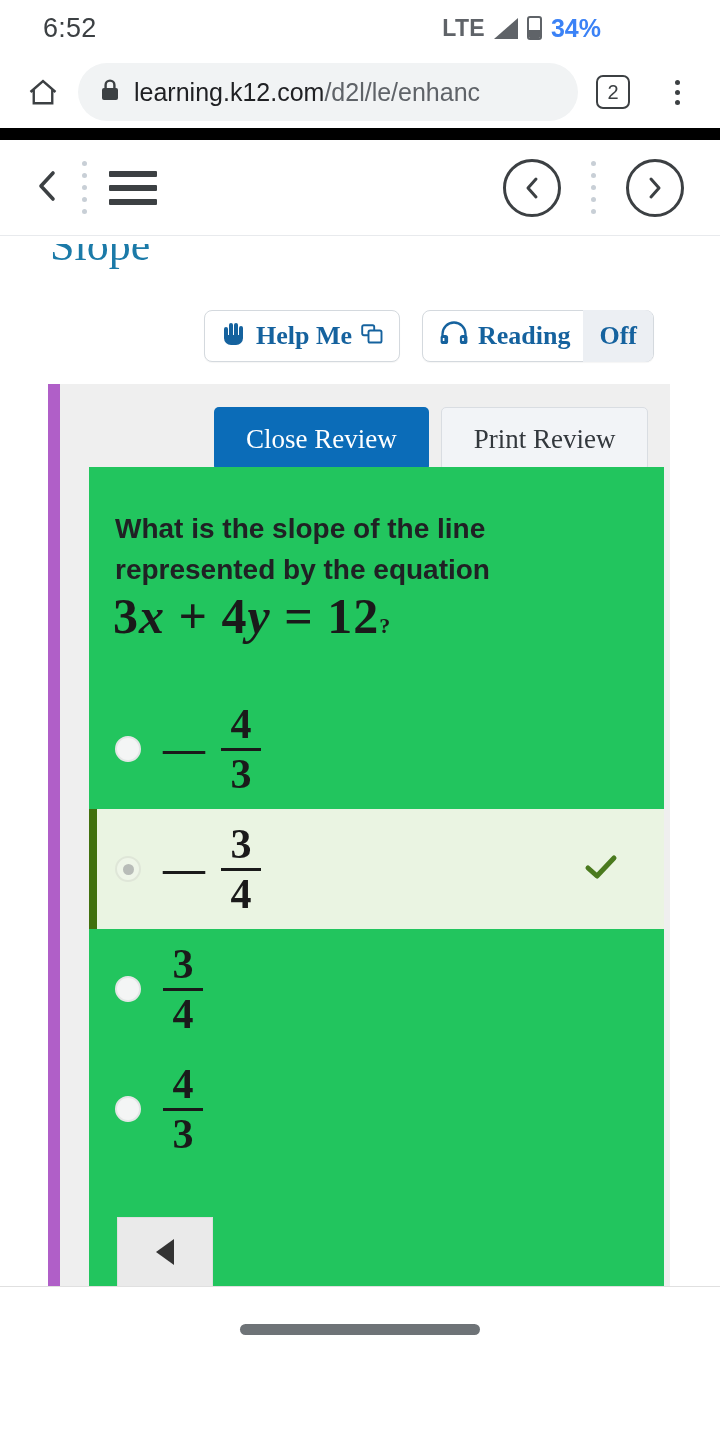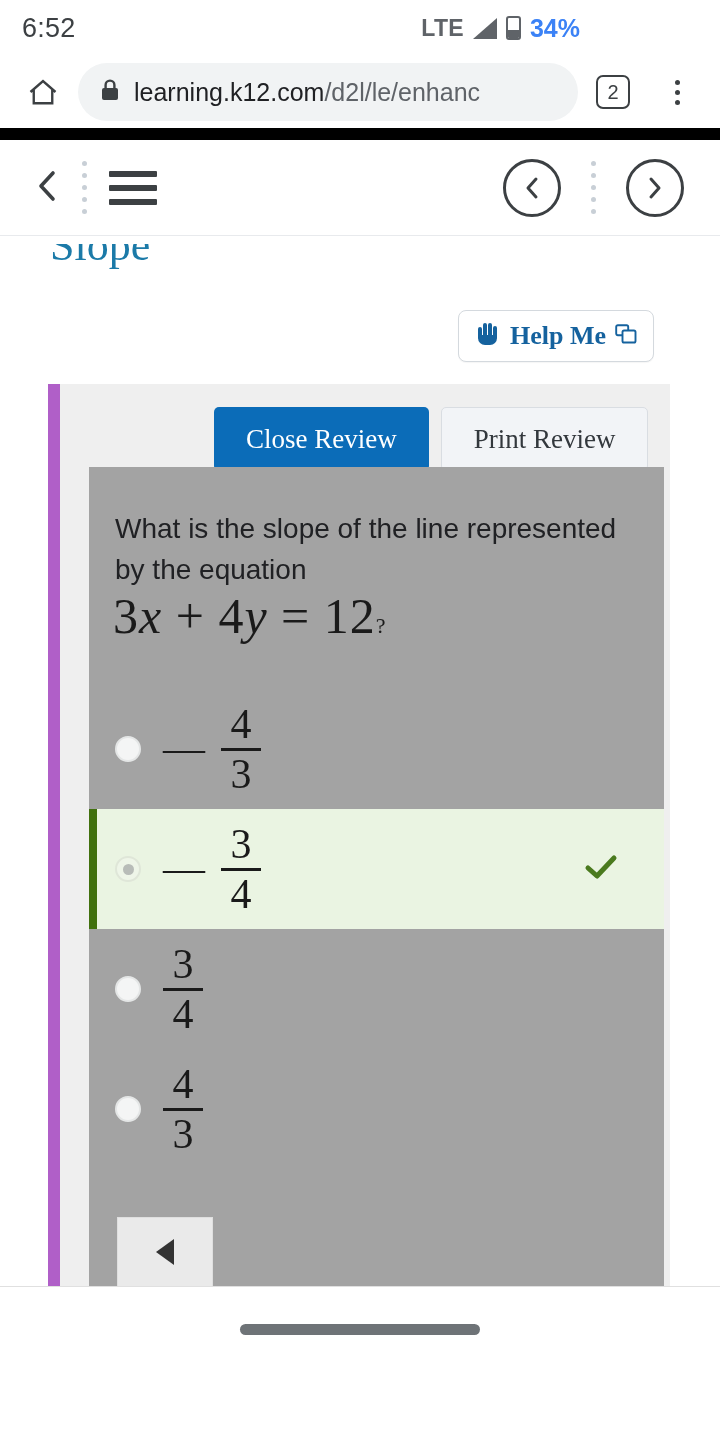--- a/index.html
+++ b/index.html
@@ -7,21 +7,21 @@
     width:720px; height:1440px;
     background:#ffffff;
     font-family:"Liberation Sans", sans-serif;
     overflow:hidden;
   }
 
   
   .statusbar{
     height:56px; width:602px;
     display:flex; align-items:center; justify-content:space-between;
-    padding:0 22px; background:#ffffff;
+    padding:0 22px; background:#ffffff;margin-left:21px;
   }
   .status-time{ font-size:27px; color:#3c4043; letter-spacing:.2px;}
   .status-right{ display:flex; align-items:center; gap:9px;font-weight:bold;}
   .status-lte{ font-size:23px; color:#5f6368; letter-spacing:.3px;}
   .signal-tri{ width:24px; height:21px; position:relative;}
   .signal-tri::after{
     content:""; position:absolute; right:0; bottom:0;
     width:0; height:0;
     border-left:24px solid transparent;
     border-bottom:21px solid #5f6368;
@@ -131,21 +131,22 @@
   }
   .btn-print{
     height:64px; padding:0 32px; background:#f2f4f7; color:#33383d;
     border:1px solid #d9dde2; border-radius:5px; font-size:27px;
     font-family:"Liberation Serif", serif; margin-left:12px;
     display:flex; align-items:center; justify-content:center;
   }
 
   .whitecard{
     position:absolute; top:83px; left:29px; width:575px; height:848px;
-    background:#a3a3a3;
+    background:#22c55e;
+    font-weight:bold;
   }
   .qtext{
     position:absolute; top:42px; left:26px; width:530px;
     font-size:28px; line-height:1.45; color:#202124;
   }
   .equation{
     position:absolute; top:120px; left:24px;
     font-family:"Liberation Serif", serif; font-size:50px; color:#1a1a1a;
     letter-spacing:1px;
   }
@@ -304,20 +305,33 @@
           <path d="M3 15 h19 v3 a7 7 0 0 1 -7 7 h-5 a7 7 0 0 1 -7 -7 z"></path>
         </svg>
       </span>
       <span>Help Me</span>
       <span>
         <svg width="22" height="20" viewBox="0 0 22 20" fill="none" stroke="#15629e" stroke-width="1.9">
           <rect x="1.2" y="1.2" width="12" height="10" rx="1.6"></rect>
           <rect x="7.5" y="6.5" width="13" height="12" rx="1.6" fill="#ffffff"></rect>
         </svg>
       </span>
+    </div>
+    <div class="pillbtn">
+      <span>
+        <svg width="30" height="24" viewBox="0 0 30 24" fill="none" stroke="#15629e" stroke-width="2.3">
+          <path d="M3.5 16 V13 a11.5 11.5 0 0 1 23 0 V16"></path>
+          <rect x="1.6" y="14" width="7.5" height="9" rx="2.6" fill="#15629e" stroke="none"></rect>
+          <rect x="20.9" y="14" width="7.5" height="9" rx="2.6" fill="#15629e" stroke="none"></rect>
+          <rect x="3.8" y="17" width="1.6" height="3" fill="#ffffff" stroke="none"></rect>
+          <rect x="23.2" y="17" width="1.6" height="3" fill="#ffffff" stroke="none"></rect>
+        </svg>
+      </span>
+      <span>Reading</span>
+      <span class="seg-off">Off</span>
     </div>
   </div>
 
   <div class="graywrap">
 
     <div class="rev-btns">
       <button class="btn-close">Close Review</button>
       <button class="btn-print">Print Review</button>
     </div>
 

